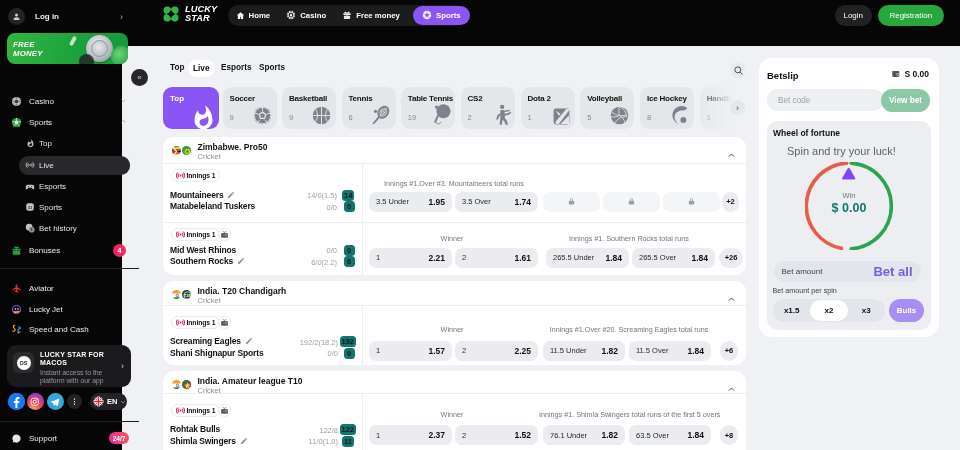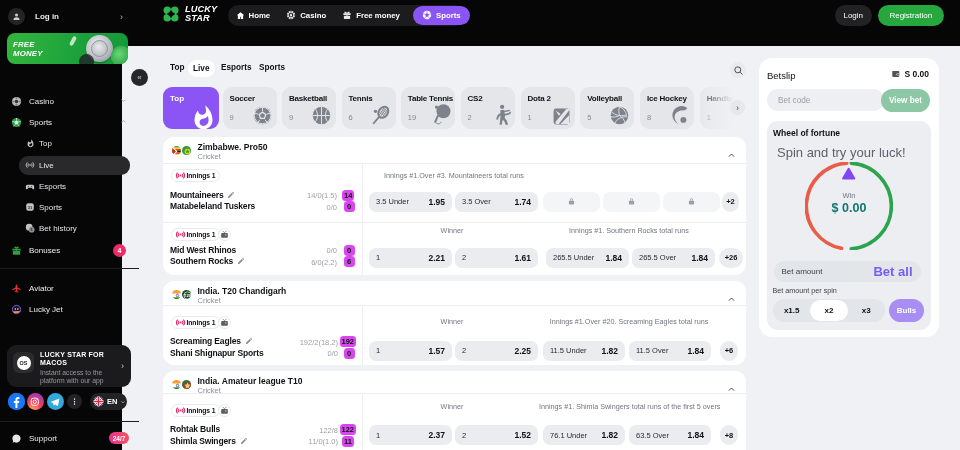--- a/index.html
+++ b/index.html
@@ -53,22 +53,22 @@
   .flag svg { display:block; }
   .mtitle { font-size:8.5px; font-weight:bold; color:#101114; line-height:9px; }
   .msub { font-size:7.5px; color:#8b909a; margin-top:1px; line-height:8px; }
   .mchev { position:absolute; right:10px; top:9px; color:#43464d; }
   .hdiv { position:absolute; left:0; width:583px; height:1px; background:#edeef1; }
   .vdiv { position:absolute; left:199px; width:1px; background:#edeef1; }
   .ipill { position:absolute; height:13px; border:1px solid #e8eaed; border-radius:7px; display:flex; align-items:center; padding:0 3.5px; gap:2px; font-size:6.8px; font-weight:bold; color:#101114; background:#fff; letter-spacing:-.1px; }
   .tvbtn { position:absolute; width:13px; height:13px; border:1px solid #e8eaed; border-radius:7px; background:#fff; display:flex; align-items:center; justify-content:center; }
   .team { position:absolute; font-size:8.5px; font-weight:bold; color:#101114; letter-spacing:-.15px; display:flex; align-items:center; gap:4px;}
   .tscore { position:absolute; font-size:7.5px; color:#9a9fa8; text-align:right; }
-  .tbox { position:absolute; min-width:11px; height:11px; padding:0 2px; background:#d946ef; border-radius:3.5px; font-size:7.5px; font-weight:bold; color:#101114; display:flex; align-items:center; justify-content:center; }
-  .mkhead { position:absolute; font-size:7.2px; color:#70757f; text-align:center; white-space:nowrap; }
+  .tbox { position:absolute; min-width:11px; height:11px; padding:0 2px; background:#0f766e; border-radius:3.5px; font-size:7.5px; font-weight:bold; color:#101114; display:flex; align-items:center; justify-content:center; }
+  .mkhead { position:absolute; font-size:7.2px; color:#70757f; text-align:center; white-space:nowrap;margin-top:8px; }
   .odd { position:absolute; height:20px; background:#eaecef; border-radius:7px; display:flex; align-items:center; justify-content:space-between; padding:0 7px; }
   .odd .l { font-size:7.5px; color:#272a30; }
   .odd .v { font-size:8.5px; font-weight:bold; color:#101114; }
   .lockbtn { position:absolute; height:20px; background:#f4f5f7; border-radius:7px; display:flex; align-items:center; justify-content:center; }
   .plus { position:absolute; height:20px; background:#eaecef; border-radius:10px; font-size:7.5px; font-weight:bold; color:#101114; display:flex; align-items:center; justify-content:center; }
   
   #betslip { position:absolute; left:759px; top:58px; width:180px; height:279px; background:#fff; border-radius:13px; }
   .wheelcard { position:absolute; left:8px; top:63px; width:164px; height:209px; background:#eceef2; border-radius:11px; }
   .mult { position:absolute; left:6px; top:178px; width:112px; height:23px; background:#e2e5e9; border-radius:12px; display:flex; align-items:center; }
   .mult div { flex:1; text-align:center; font-size:8px; font-weight:bold; color:#101114; }
@@ -250,20 +250,30 @@
       <div class="micon">
           <svg width="11" height="11" viewBox="0 0 24 24">
             <circle cx="12" cy="12" r="9" fill="#17121f" stroke="#8b5cf6" stroke-width="2"></circle>
             <path d="M4 16a9 9 0 0 0 3 4l10-1a9 9 0 0 0 3-4z" fill="#f0923f"></path>
             <circle cx="9.5" cy="11" r="1.6" fill="#fff"></circle>
             <circle cx="15" cy="11" r="1.6" fill="#fff"></circle>
           </svg>
         </div>
       Lucky Jet
     </div>
+    <div class="mrow" style="top:319px;">
+      <div class="micon">
+          <svg width="11" height="11" viewBox="0 0 24 24">
+            <path d="M8 3C5 3 4 6 6 8c2 2 4 3 3 6-.7 2-3 2.5-5 1" stroke="#f0a01d" stroke-width="2.6" fill="none" stroke-linecap="round"></path>
+            <path d="M16 6c3 0 4.5 2 4 4M18 10c-2 2-4 3-3 6 .7 2 3 2.5 5 1" stroke="#3f8df0" stroke-width="2.6" fill="none" stroke-linecap="round"></path>
+            <circle cx="16" cy="19" r="1.8" fill="#f0a01d"></circle>
+          </svg>
+        </div>
+      Speed and Cash
+    </div>
     <div class="macos">
       <div style="position:absolute; left:6px; top:7px; width:21px; height:21px; background:#2c2c2f; border-radius:6px; display:flex; align-items:center; justify-content:center;">
         <div style="width:14px; height:14px; border-radius:50%; background:#fff; color:#1b1b1d; font-size:5.5px; font-weight:bold; display:flex; align-items:center; justify-content:center;">OS</div>
       </div>
       <div style="position:absolute; left:33px; top:6px; color:#fff; font-weight:bold; font-size:7px; line-height:8px; letter-spacing:.2px;">LUCKY STAR FOR<br>MACOS</div>
       <div style="position:absolute; left:33px; top:24px; color:#97979c; font-size:6.8px; line-height:7.8px;">Instant access to the<br>platform with our app</div>
       <div style="position:absolute; right:7px; top:16px; color:#cfcfd3; font-size:9px;">›</div>
     </div>
     <div class="soc" style="left:8px; background:#1877f2;">
         <svg width="17" height="17" viewBox="0 0 24 24">
@@ -679,35 +689,35 @@
         <span class="v">1.82</span>
       </div>
     <div class="odd" style="left:466px; top:54px; width:82px;">
         <span class="l">63.5 Over</span>
         <span class="v">1.84</span>
       </div>
     <div class="plus" style="left:557px; top:54px; width:18px;">+8</div>
   </div>
 
   <div id="betslip">
-    <div style="position:absolute; left:8px; top:12px; font-size:9.5px; font-weight:normal; color:#101114;">Betslip</div>
+    <div style="position:absolute; left:8px; top:12px; font-size:9.5px; font-weight:bold; color:#101114;">Betslip</div>
     <div style="position:absolute; right:10px; top:11px; display:flex; align-items:center; gap:3px;">
       <svg width="10" height="10" viewBox="0 0 24 24" fill="#52555c">
           <path d="M4 5h14a2 2 0 0 1 2 2v10a2 2 0 0 1-2 2H6a3 3 0 0 1-3-3V7a2 2 0 0 1 1-2z"></path>
           <path d="M20 11h-5a2 2 0 0 0 0 4h5z" fill="#52555c" stroke="#fff" stroke-width="1.2"></path>
         </svg>
       <span style="font-size:8.5px; font-weight:bold; color:#101114;">S 0.00</span>
     </div>
     <div style="position:absolute; left:8px; top:31px; width:117px; height:22px; background:#edeff2; border-radius:11px; display:flex; align-items:center;">
       <span style="margin-left:11px; font-size:8.2px; color:#9ba0a9;">Bet code</span>
     </div>
     <div style="position:absolute; left:122px; top:30.5px; width:49px; height:23px; background:#8cc8a5; border-radius:12px; color:#fff; font-size:8.2px; font-weight:bold; display:flex; align-items:center; justify-content:center;">View bet</div>
     <div class="wheelcard">
       <div style="position:absolute; left:6px; top:7px; font-size:8.5px; font-weight:bold; color:#101114;">Wheel of fortune</div>
-      <div style="position:absolute; left:10px; top:24px; font-size:13px; color:#5d626b;">Spin and try your luck!</div>
+      <div style="position:absolute; left:20px; top:24px; font-size:11px; color:#5d626b;">Spin and try your luck!</div>
       <svg style="position:absolute; left:38px; top:41px;" width="88" height="88" viewBox="0 0 88 88">
         <g fill="none" stroke-width="3.6" stroke-linecap="round">
           <path d="M 46.3 1.1 A 43 43 0 0 1 46.3 86.9" stroke="#2ca44e"></path>
           <path d="M 41.7 1.1 A 43 43 0 0 0 36.5 86.3" stroke="#e85c4a"></path>
         </g>
         <path d="M 43.7 6.8 L 49.3 16.6 L 38.1 16.6 Z" fill="#8247f5" stroke="#8247f5" stroke-width="2" stroke-linejoin="round"></path>
       </svg>
       <div style="position:absolute; left:0; top:70px; width:164px; text-align:center; font-size:7.5px; color:#70757f;">Win</div>
       <div style="position:absolute; left:0; top:80px; width:164px; text-align:center; font-size:12.5px; font-weight:bold; color:#0f766e;">$ 0.00</div>
       <div style="position:absolute; left:6.5px; top:139.5px; width:147px; height:21.5px; background:#e2e5e9; border-radius:11px; display:flex; align-items:center; justify-content:space-between;">

